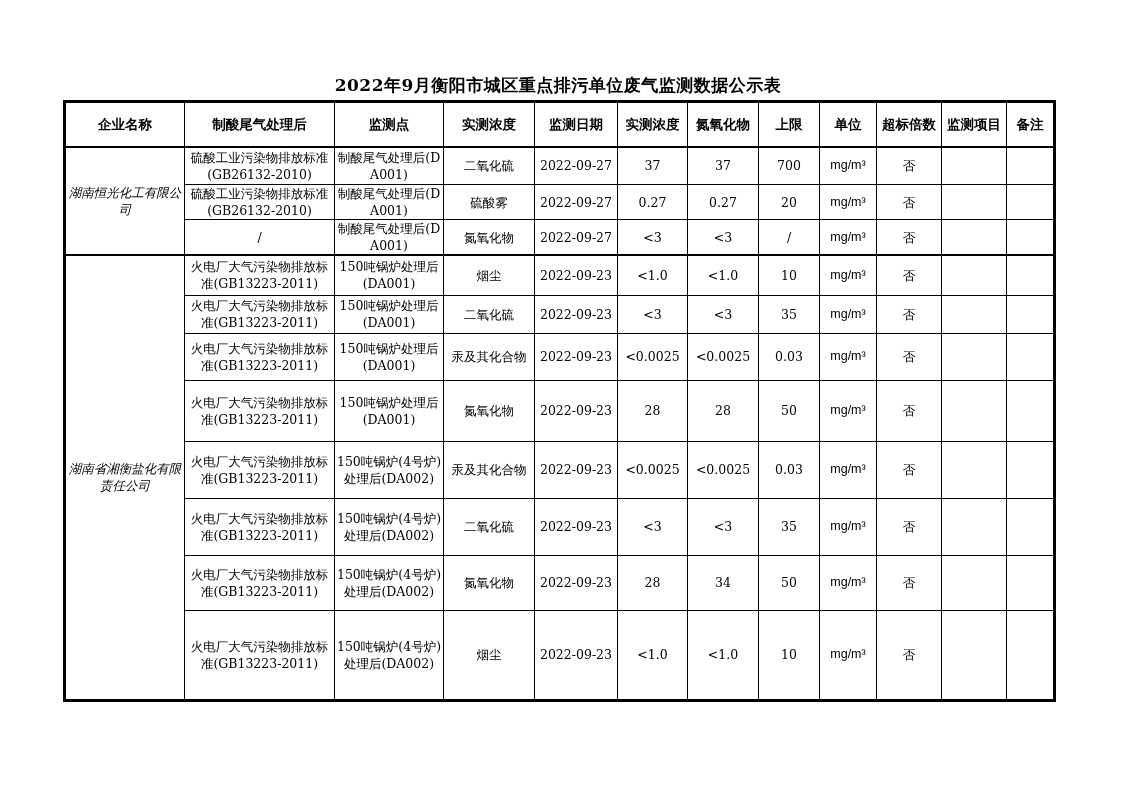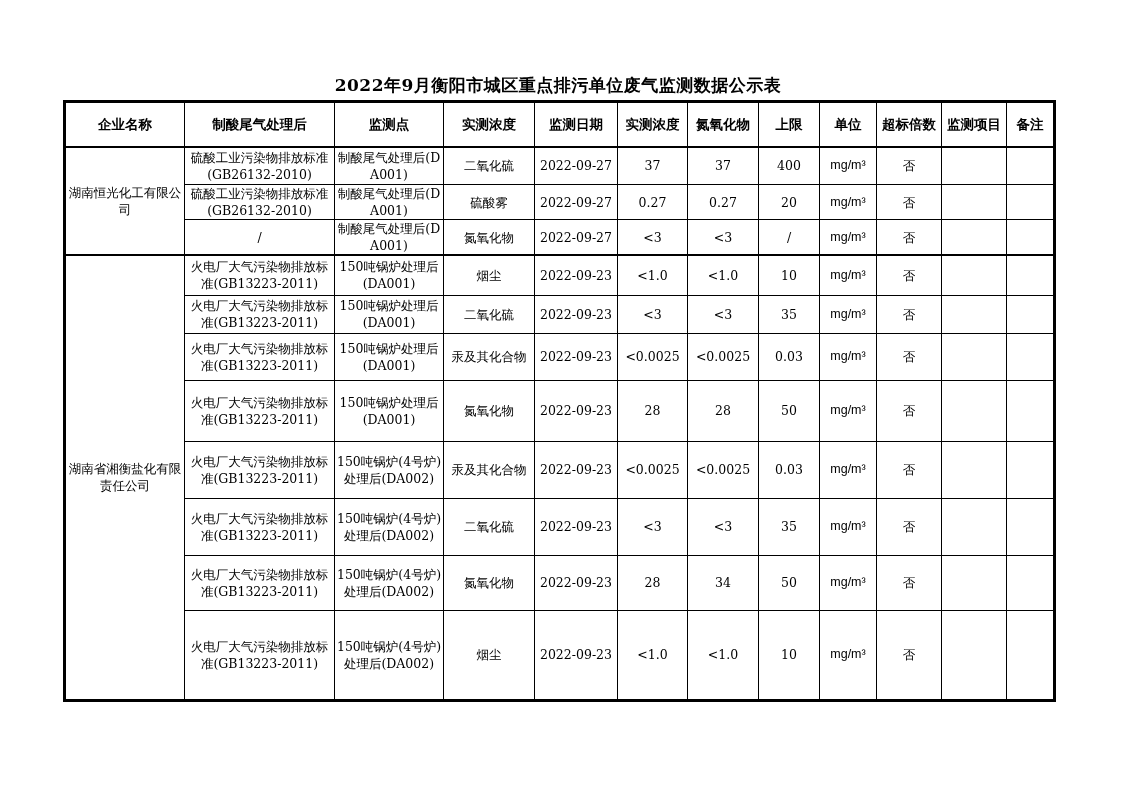--- a/index.html
+++ b/index.html
@@ -50,21 +50,21 @@
   tr.rh38      { height: 38px; }
   tr.rh35      { height: 35px; }
   tr.rh40      { height: 40px; }
   tr.rh47      { height: 47px; }
   tr.rh61      { height: 61px; }
   tr.rh57      { height: 57px; }
   tr.rh55      { height: 55px; }
   tr.rh90      { height: 90px; }
 
   tr.group-sep td { border-top: 2px solid #000; }
-  td.company { border-top: 2px solid #000; }
+  td.company { border-top: 2px solid #000; font-style: italic; }
 
   td.unit {
     font-family: "Liberation Sans", "DejaVu Sans", sans-serif;
     font-size: 11.5px;
     margin-top: 12px;
   }
   .clip { overflow: hidden; margin: 0 auto; }
   .clip-38 { max-height: 38px; }
   .clip-36 { max-height: 36px; }
   .clip-45 { max-height: 45px; }
@@ -110,21 +110,21 @@
     <tbody>
 
       <tr class="rh38">
         <td class="company" rowspan="3">湖南恒光化工有限公司</td>
         <td>硫酸工业污染物排放标准(GB26132-2010)</td>
         <td>制酸尾气处理后(DA001)</td>
         <td>二氧化硫</td>
         <td>2022-09-27</td>
         <td>37</td>
         <td>37</td>
-        <td>400</td>
+        <td>700</td>
         <td class="unit">mg/m³</td>
         <td>否</td>
         <td></td>
         <td></td>
       </tr>
       <tr class="rh35">
         <td>硫酸工业污染物排放标准(GB26132-2010)</td>
         <td>制酸尾气处理后(DA001)</td>
         <td>硫酸雾</td>
         <td>2022-09-27</td>

